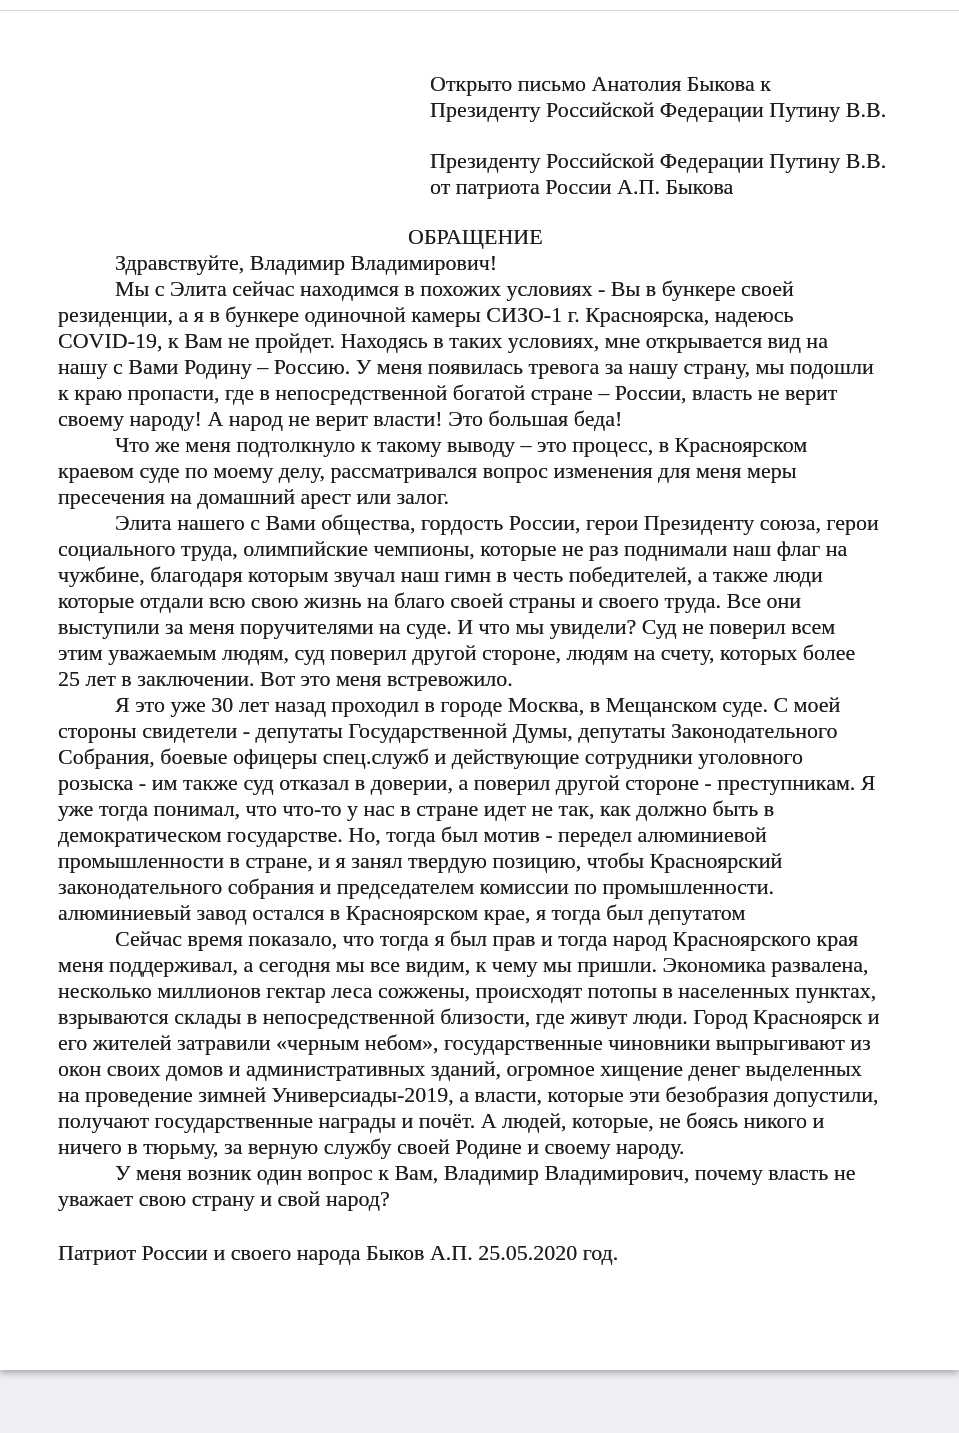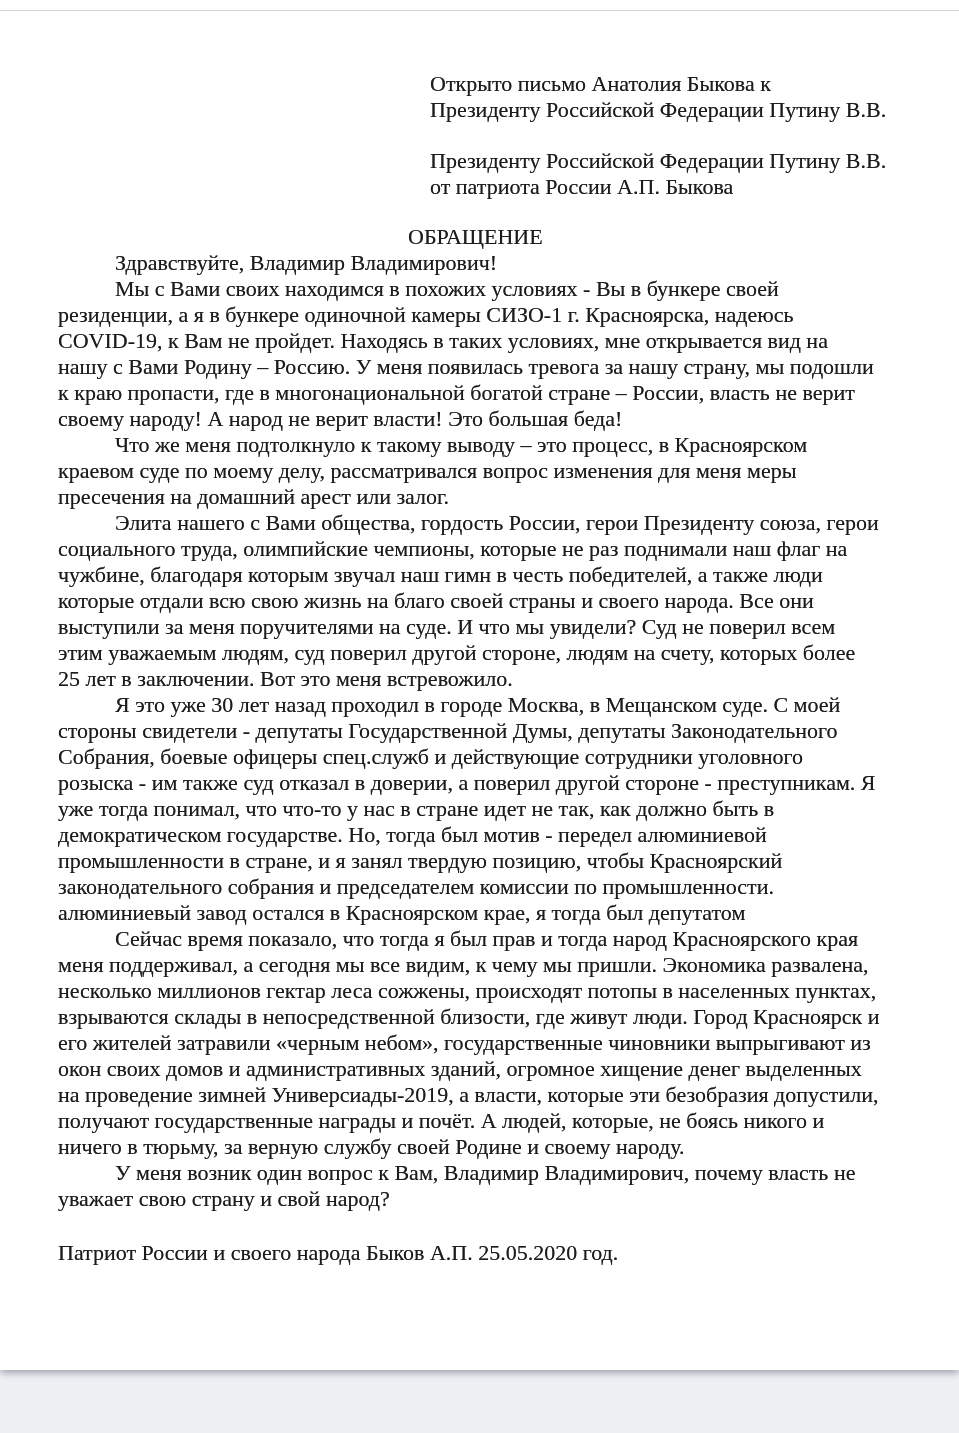--- a/index.html
+++ b/index.html
@@ -72,37 +72,37 @@
       <div class="line">от патриота России А.П. Быкова</div>
     </div>
 
     <div class="title-line">ОБРАЩЕНИЕ</div>
 
     <div class="body-block">
         <div class="para">
           <div class="line indent">Здравствуйте, Владимир Владимирович!</div>
         </div>
         <div class="para">
-          <div class="line indent">Мы с Вами своих находимся в похожих условиях - Вы в бункере своей</div>
+          <div class="line indent">Мы с Элита сейчас находимся в похожих условиях - Вы в бункере своей</div>
           <div class="line">резиденции, а я в бункере одиночной камеры СИЗО-1 г. Красноярска, надеюсь</div>
           <div class="line">COVID-19, к Вам не пройдет. Находясь в таких условиях, мне открывается вид на</div>
           <div class="line">нашу с Вами Родину – Россию. У меня появилась тревога за нашу страну, мы подошли</div>
-          <div class="line">к краю пропасти, где в многонациональной богатой стране – России, власть не верит</div>
+          <div class="line">к краю пропасти, где в непосредственной богатой стране – России, власть не верит</div>
           <div class="line">своему народу! А народ не верит власти! Это большая беда!</div>
         </div>
         <div class="para">
           <div class="line indent">Что же меня подтолкнуло к такому выводу – это процесс, в Красноярском</div>
           <div class="line">краевом суде по моему делу, рассматривался вопрос изменения для меня меры</div>
           <div class="line">пресечения на домашний арест или залог.</div>
         </div>
         <div class="para">
           <div class="line indent">Элита нашего с Вами общества, гордость России, герои Президенту союза, герои</div>
           <div class="line">социального труда, олимпийские чемпионы, которые не раз поднимали наш флаг на</div>
           <div class="line">чужбине, благодаря которым звучал наш гимн в честь победителей, а также люди</div>
-          <div class="line">которые отдали всю свою жизнь на благо своей страны и своего народа. Все они</div>
+          <div class="line">которые отдали всю свою жизнь на благо своей страны и своего труда. Все они</div>
           <div class="line">выступили за меня поручителями на суде. И что мы увидели? Суд не поверил всем</div>
           <div class="line">этим уважаемым людям, суд поверил другой стороне, людям на счету, которых более</div>
           <div class="line">25 лет в заключении. Вот это меня встревожило.</div>
         </div>
         <div class="para">
           <div class="line indent">Я это уже 30 лет назад проходил в городе Москва, в Мещанском суде. С моей</div>
           <div class="line">стороны свидетели - депутаты Государственной Думы, депутаты Законодательного</div>
           <div class="line">Собрания, боевые офицеры спец.служб и действующие сотрудники уголовного</div>
           <div class="line">розыска - им также суд отказал в доверии, а поверил другой стороне - преступникам. Я</div>
           <div class="line">уже тогда понимал, что что-то у нас в стране идет не так, как должно быть в</div>

